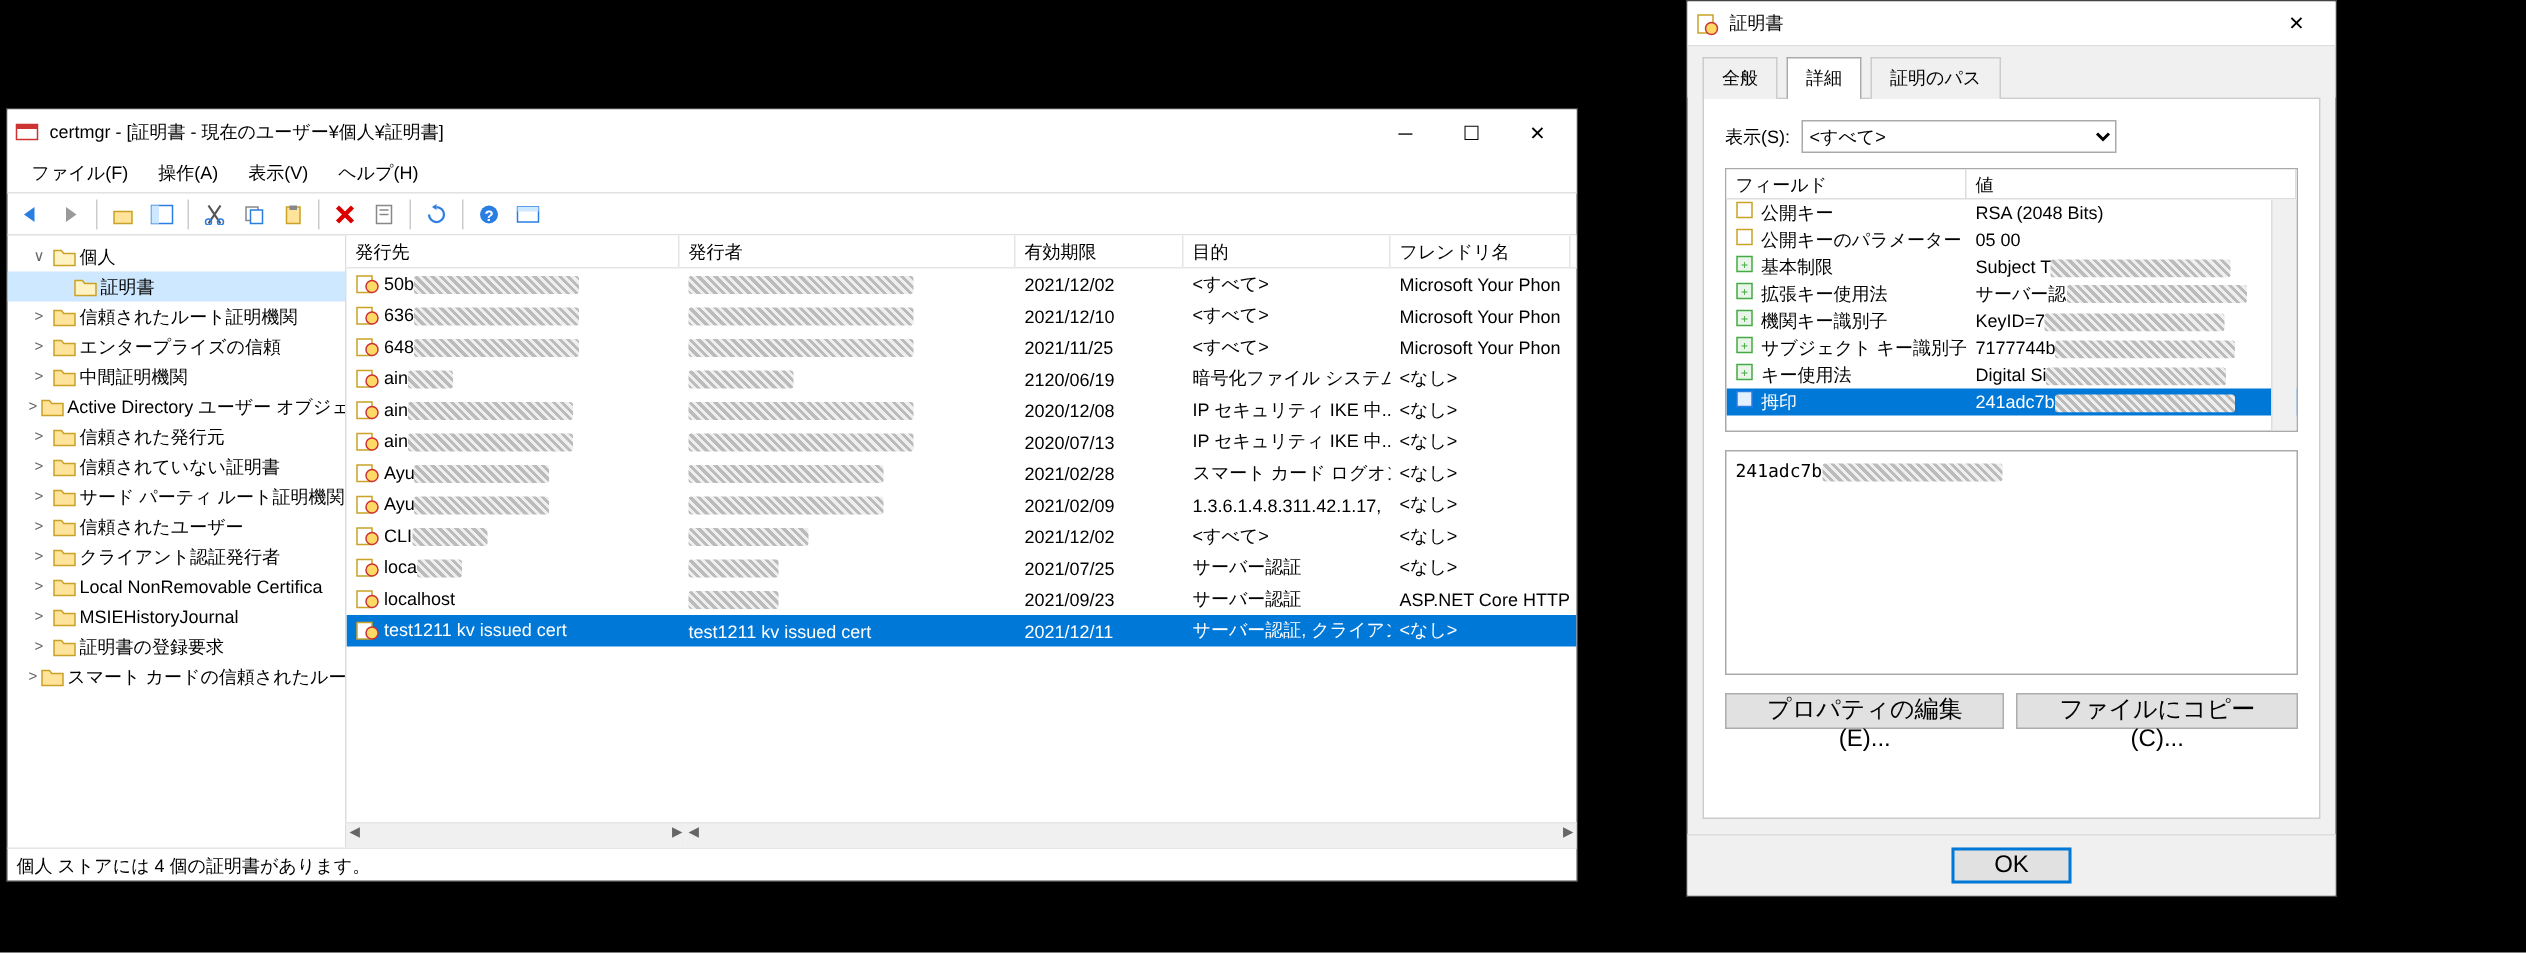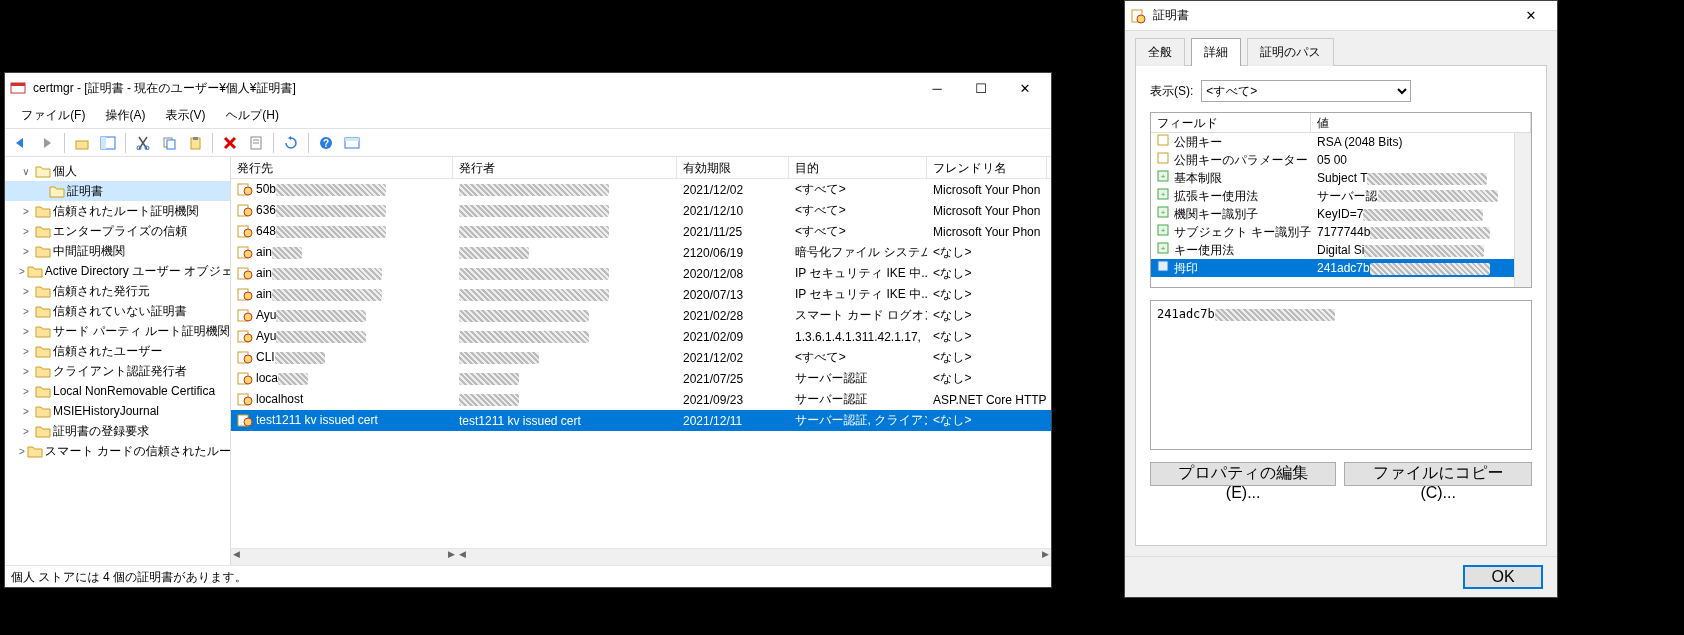--- a/index.html
+++ b/index.html
@@ -56,21 +56,21 @@
 .pcol-b { flex:1; }
 .plist-body { flex:1; overflow:hidden; position:relative; }
 .plist-body::after { content:''; position:absolute; right:0; top:0; width:16px; height:100%; background:#f0f0f0; border-left:1px solid #ddd; }
 .prow { display:flex; height:18px; align-items:center; }
 .prow.sel { background:#0078d7; color:#fff; }
 .prow > div { padding:0 6px; overflow:hidden; white-space:nowrap; }
 .pic { display:inline-flex; width:14px; height:14px; margin-right:3px; }
 .valbox { margin-top:12px; border:1px solid #aaa; height:150px; padding:6px; background:#fff; font-family:Consolas,monospace; font-size:12px; }
 .btnrow { margin-top:12px; display:flex; justify-content:flex-end; gap:8px; }
 .wbtn { height:24px; padding:0 10px; border:1px solid #adadad; background:#e1e1e1; font-size:16px; min-width:100px; }
-.footer { display:flex; justify-content:flex-end; padding:8px 14px; background:#f0f0f0; border-top:1px solid #ddd; }
+.footer { display:flex; justify-content:center; padding:8px 14px; background:#f0f0f0; border-top:1px solid #ddd; }
 .footer .wbtn { min-width:80px; background:#e1e1e1; border:2px solid #0078d7; }
 
 svg { display:block; }
 </style>
 </head>
 <body>
 
 <div class="window w1">
   <div class="titlebar">
     <span class="icon-slot">
@@ -404,21 +404,21 @@
     </div>
           <div class="row ">
       <div class="col-a"><span class="cic">
                 <svg width="16" height="14">
                   <rect x="1" y="2" width="10" height="11" fill="#fff" stroke="#c9a227"></rect>
                   <circle cx="11" cy="9" r="4" fill="#ffd966" stroke="#c33"></circle>
                 </svg>
               </span><span>Ayu</span><span class="redact" style="width:90px"></span></div>
       <div class="col-b"><span class="redact" style="width:130px"></span></div>
       <div class="col-c">2021/02/09</div>
-      <div class="col-d">1.3.6.1.4.1.311.42.1.17,</div>
+      <div class="col-d">1.3.6.1.4.8.311.42.1.17,</div>
       <div class="col-e">&lt;なし&gt;</div>
     </div>
           <div class="row ">
       <div class="col-a"><span class="cic">
                 <svg width="16" height="14">
                   <rect x="1" y="2" width="10" height="11" fill="#fff" stroke="#c9a227"></rect>
                   <circle cx="11" cy="9" r="4" fill="#ffd966" stroke="#c33"></circle>
                 </svg>
               </span><span>CLI</span><span class="redact" style="width:50px"></span></div>
       <div class="col-b"><span class="redact" style="width:80px"></span></div>

